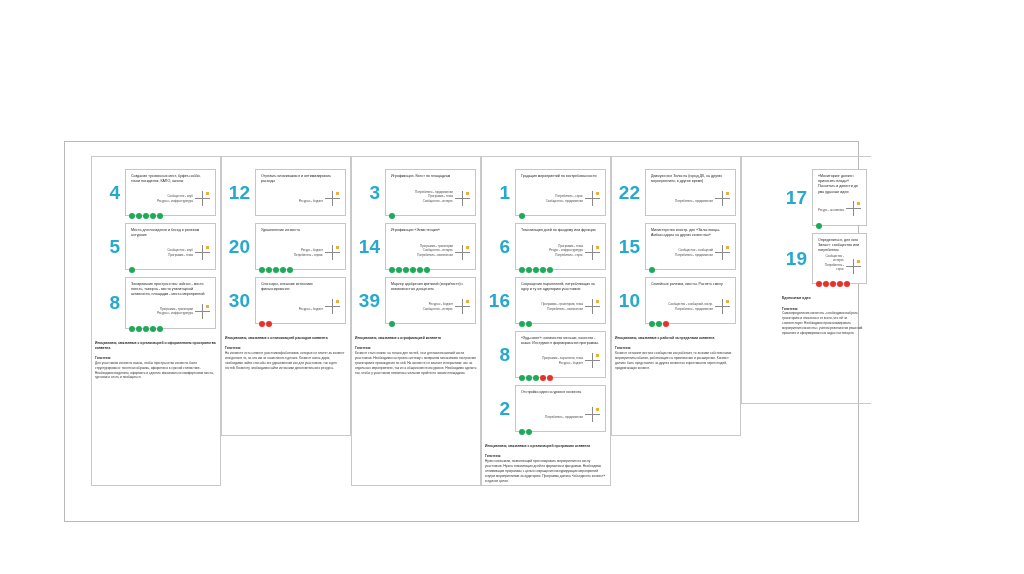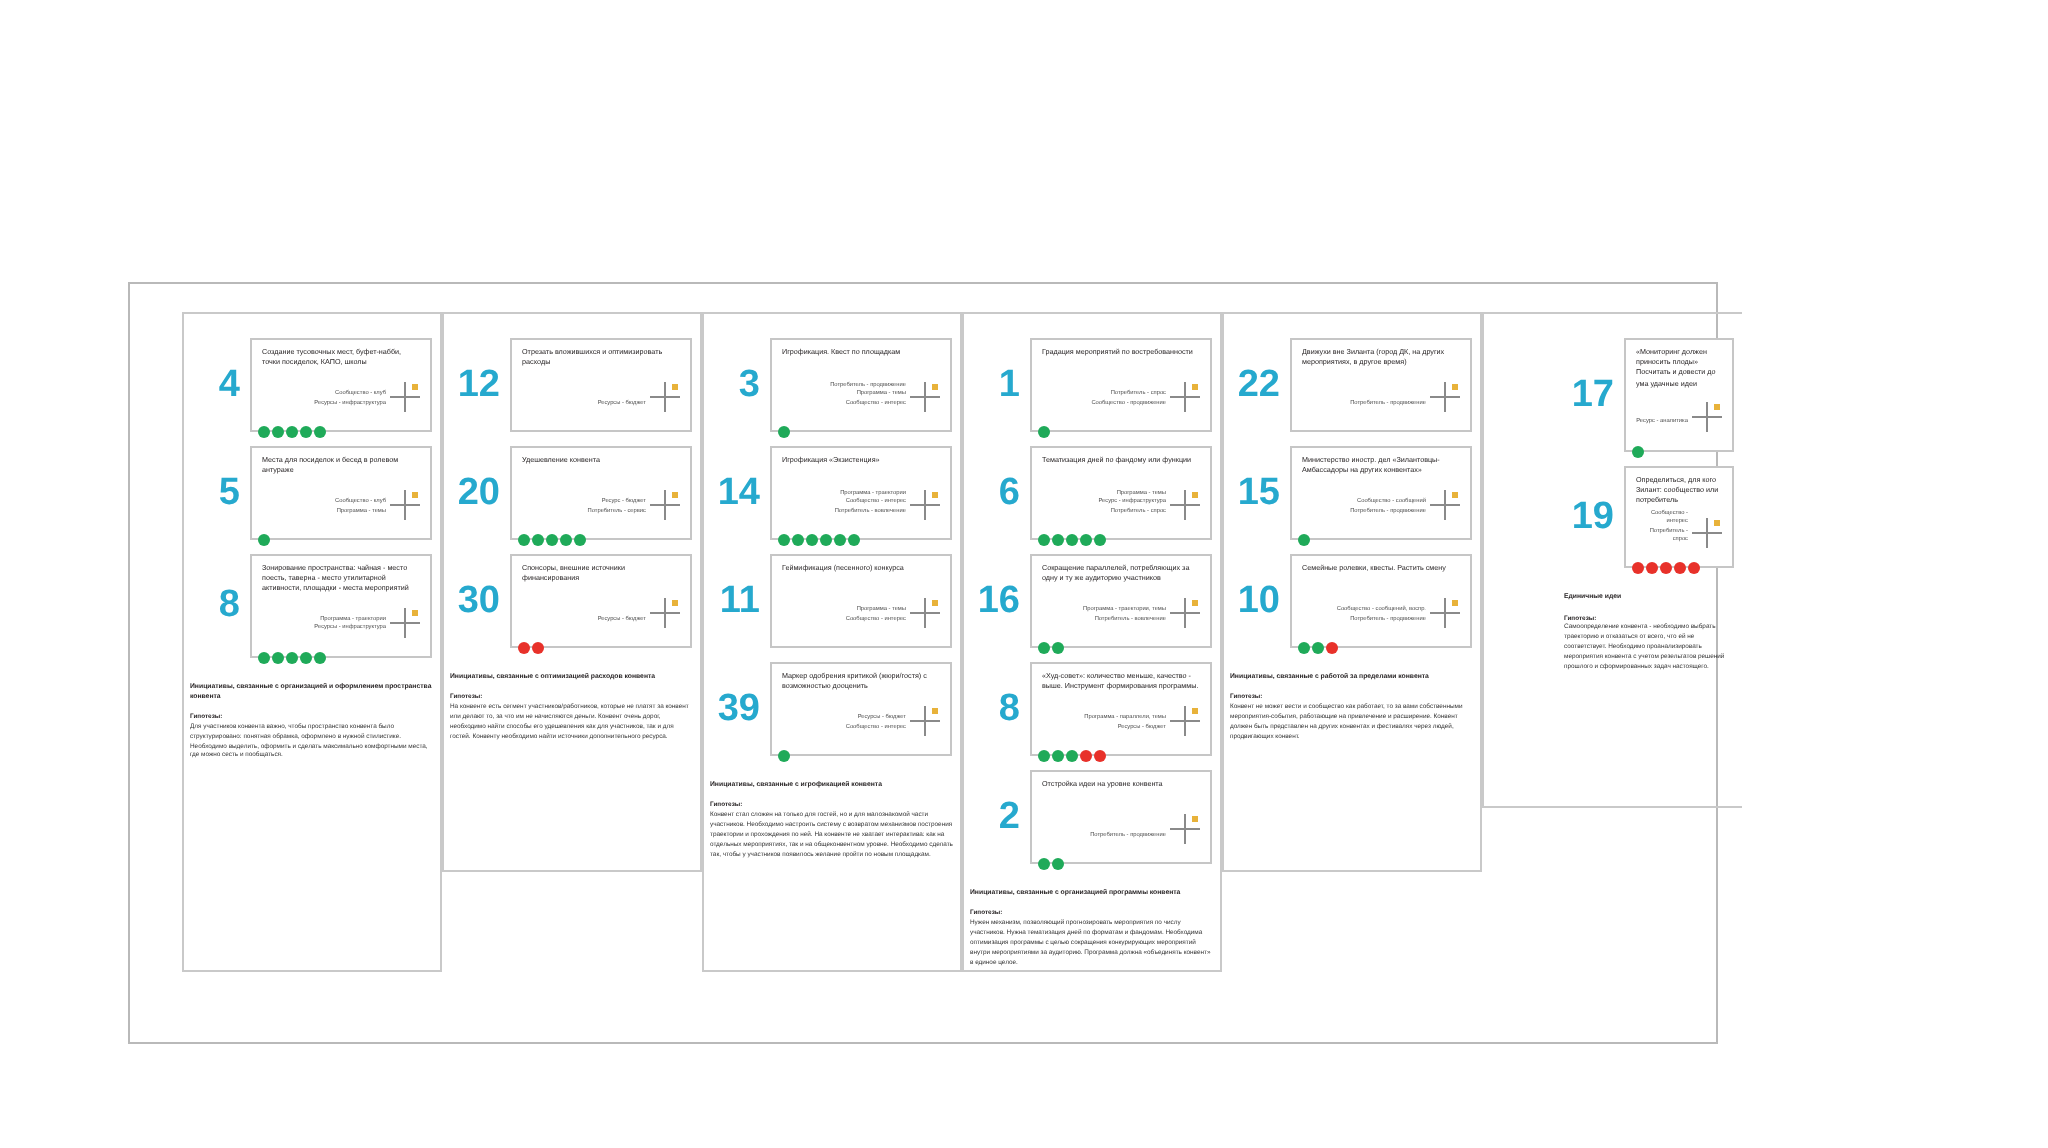--- a/index.html
+++ b/index.html
@@ -368,35 +368,20 @@
                   <span class="dot" style="background: rgb(31, 170, 89);"></span>
                   <span class="dot" style="background: rgb(31, 170, 89);"></span>
                   <span class="dot" style="background: rgb(31, 170, 89);"></span>
                   <span class="dot" style="background: rgb(31, 170, 89);"></span>
                   <span class="dot" style="background: rgb(31, 170, 89);"></span>
                   <span class="dot" style="background: rgb(31, 170, 89);"></span>
                 </div>
               </div>
             </div>
             <div class="card-row">
-              <div class="card-num" style="color: rgb(38, 169, 206);">11</div>
-              <div class="card">
-                <div class="card-title">Геймификация (песенного) конкурса</div>
-                <div class="card-meta">
-                  <div class="meta-labels">
-                    <div>Программа - темы</div>
-                    <div>Сообщество - интерес</div>
-                  </div>
-                  <div class="cross">
-                    <span class="mark"></span>
-                  </div>
-                </div>
-              </div>
-            </div>
-            <div class="card-row">
               <div class="card-num" style="color: rgb(38, 169, 206);">39</div>
               <div class="card">
                 <div class="card-title">Маркер одобрения критикой (жюри/гостя) с возможностью дооценить</div>
                 <div class="card-meta">
                   <div class="meta-labels">
                     <div>Ресурсы - бюджет</div>
                     <div>Сообщество - интерес</div>
                   </div>
                   <div class="cross">
                     <span class="mark"></span>

